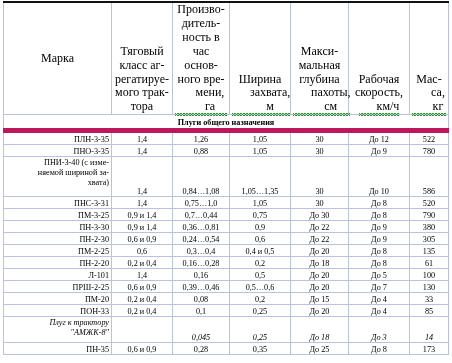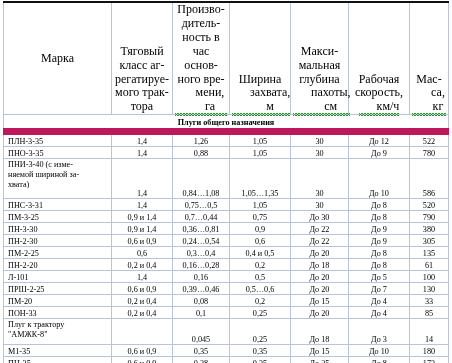--- a/index.html
+++ b/index.html
@@ -61,46 +61,47 @@
   }
   thead th.first-col {
     vertical-align: middle;
   }
 
   tr.section-row td {
     text-align: center;
     font-weight: bold;
     height: 12px;
     padding: 0 2px 1px 2px;
-    border-bottom: 7px solid #be185d;
+    border-bottom: 5px solid #be185d;
     font-size: 8.2px;
   }
 
   tr.data-row td {
     height: 11px;
   }
   tr.data-row td.c-name {
-    text-align: left;
+    text-align: right;
     padding-left: 4px;
   }
   tr.data-row td.c-num {
     text-align: center;
   }
 
   
   tr.tall-row td {
     height: 38px;
   }
   tr.tall-row td.c-name {
     vertical-align: top;
     padding-top: 1px;
     line-height: 1.18;
   }
   tr.tall2-row td {
     height: 24px;
+    font-style: italic;
   }
   tr.tall2-row td.c-name {
     vertical-align: top;
     padding-top: 1px;
     line-height: 1.18;
   }
 
   
   .sq {
     position: relative;
@@ -207,21 +208,21 @@
           <td class="c-num">1,4</td>
           <td class="c-num">0,84…1,08</td>
           <td class="c-num">1,05…1,35</td>
           <td class="c-num">30</td>
           <td class="c-num">До 10</td>
           <td class="c-num">586</td>
         </tr>
         <tr class="data-row">
           <td class="c-name"><span>ПНС-3-31</span></td>
           <td class="c-num">1,4</td>
-          <td class="c-num">0,75…0,5</td>
+          <td class="c-num">0,75…1,0</td>
           <td class="c-num">1,05</td>
           <td class="c-num">30</td>
           <td class="c-num">До 8</td>
           <td class="c-num">520</td>
         </tr>
         <tr class="data-row">
           <td class="c-name"><span>ПМ-3-25</span></td>
           <td class="c-num">0,9 и 1,4</td>
           <td class="c-num">0,7…0,44</td>
           <td class="c-num">0,75</td>
@@ -304,29 +305,20 @@
         <tr class="data-row tall2-row">
           <td class="c-name"><span>Плуг к трактору</span><br><span>"АМЖК-8"</span></td>
           <td class="c-num"></td>
           <td class="c-num">0,045</td>
           <td class="c-num">0,25</td>
           <td class="c-num">До 18</td>
           <td class="c-num">До 3</td>
           <td class="c-num">14</td>
         </tr>
         <tr class="data-row">
-          <td class="c-name"><span>М1-35</span></td>
-          <td class="c-num">0,6 и 0,9</td>
-          <td class="c-num">0,35</td>
-          <td class="c-num">0,35</td>
-          <td class="c-num">До 15</td>
-          <td class="c-num">До 10</td>
-          <td class="c-num">180</td>
-        </tr>
-        <tr class="data-row">
           <td class="c-name"><span>ПН-35</span></td>
           <td class="c-num">0,6 и 0,9</td>
           <td class="c-num">0,28</td>
           <td class="c-num">0,35</td>
           <td class="c-num">До 25</td>
           <td class="c-num">До 8</td>
           <td class="c-num">173</td>
         </tr>
       </tbody>
   </table>

